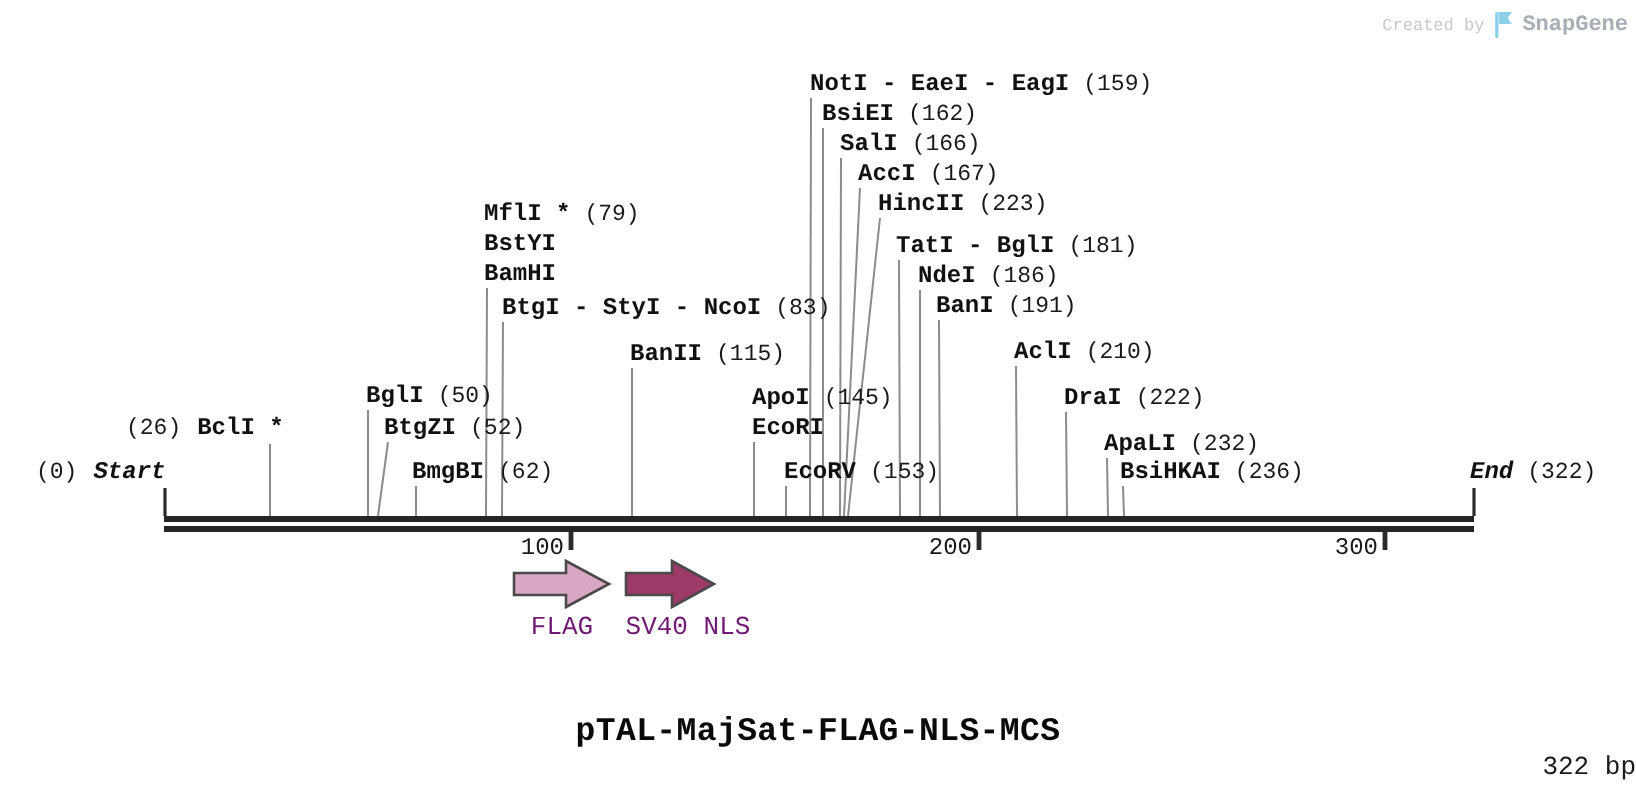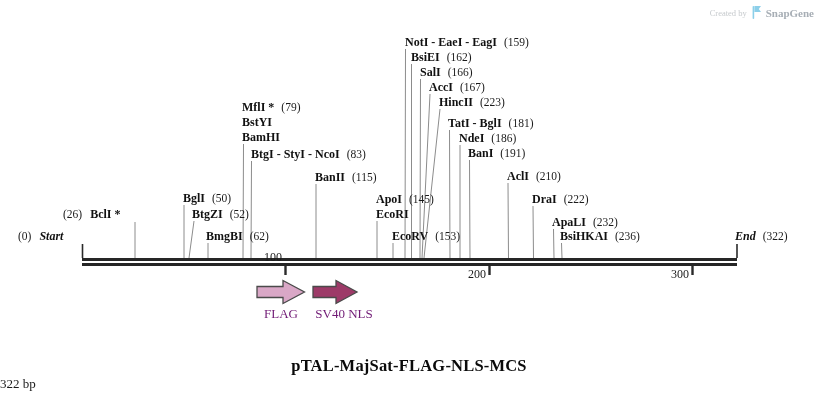--- a/index.html
+++ b/index.html
@@ -1,28 +1,28 @@
 <!DOCTYPE html>
 <html><head>
 <meta charset="utf-8">
 <style>
   html,body{margin:0;padding:0;background:#ffffff;}
   .canvas{position:relative;width:818px;height:400px;background:#ffffff;overflow:hidden;
-          font-family:Liberation Serif, serif;}
+          font-family:Liberation Mono, monospace;}
   .overlay{position:absolute;left:0;top:0;}
   .site{position:absolute;white-space:nowrap;font-weight:bold;font-size:12px;line-height:14px;color:#111;}
   .site .nm{font-weight:bold;}
   .site .it{font-style:italic;}
   .site .ps{font-weight:normal;font-size:11.5px;color:#1a1a1a;margin-left:7px;}
   .site .ps.pre{margin-left:0;margin-right:8px;}
   .tick-label{position:absolute;font-size:12px;color:#1a1a1a;text-align:right;width:42px;line-height:13px;}
   .feature-label{position:absolute;font-size:13px;color:#701a75;text-align:center;line-height:14px;}
   .title{position:absolute;left:0;right:0;top:356px;text-align:center;
          font-weight:bold;font-size:16.5px;color:#0a0a0a;letter-spacing:.2px;}
-  .subtitle{position:absolute;left:0;right:0;top:376px;text-align:left;font-size:13px;color:#1a1a1a;}
+  .subtitle{position:absolute;left:0;right:0;top:376px;text-align:right;font-size:13px;color:#1a1a1a;}
   .credit{position:absolute;top:5px;right:4px;display:flex;align-items:center;gap:4px;}
   .credit .cb{font-size:8.5px;color:#c6cacd;}
   .credit .sg{font-size:11px;font-weight:600;color:#a7aeb5;}
 </style>
 </head>
 <body>
 
 <div class="canvas">
 
   <div class="credit">
@@ -99,21 +99,21 @@
   <div class="site" style="left:376px;top:192px"><span class="nm">ApoI</span><span class="ps">(145)</span></div>
   <div class="site" style="left:376px;top:207px"><span class="nm">EcoRI</span></div>
   <div class="site" style="left:392px;top:229px"><span class="nm">EcoRV</span><span class="ps">(153)</span></div>
 
   <div class="site" style="left:552px;top:215px"><span class="nm">ApaLI</span><span class="ps">(232)</span></div>
   <div class="site" style="left:560px;top:229px"><span class="nm">BsiHKAI</span><span class="ps">(236)</span></div>
 
   <div class="site" style="left:18px;top:229px"><span class="ps pre">(0)</span><span class="nm it">Start</span></div>
   <div class="site" style="left:735px;top:229px"><span class="nm it">End</span><span class="ps">(322)</span></div>
 
-  <div class="tick-label" style="left:240px;top:251px">100</div>
+  <div class="tick-label" style="left:240px;top:268px">100</div>
   <div class="tick-label" style="left:444px;top:268px">200</div>
   <div class="tick-label" style="left:647px;top:268px">300</div>
 
   <div class="feature-label" style="left:251px;top:307px;width:60px">FLAG</div>
   <div class="feature-label" style="left:303px;top:307px;width:82px">SV40 NLS</div>
 
   <div class="title">pTAL-MajSat-FLAG-NLS-MCS</div>
   <div class="subtitle">322 bp</div>
 
 </div>

